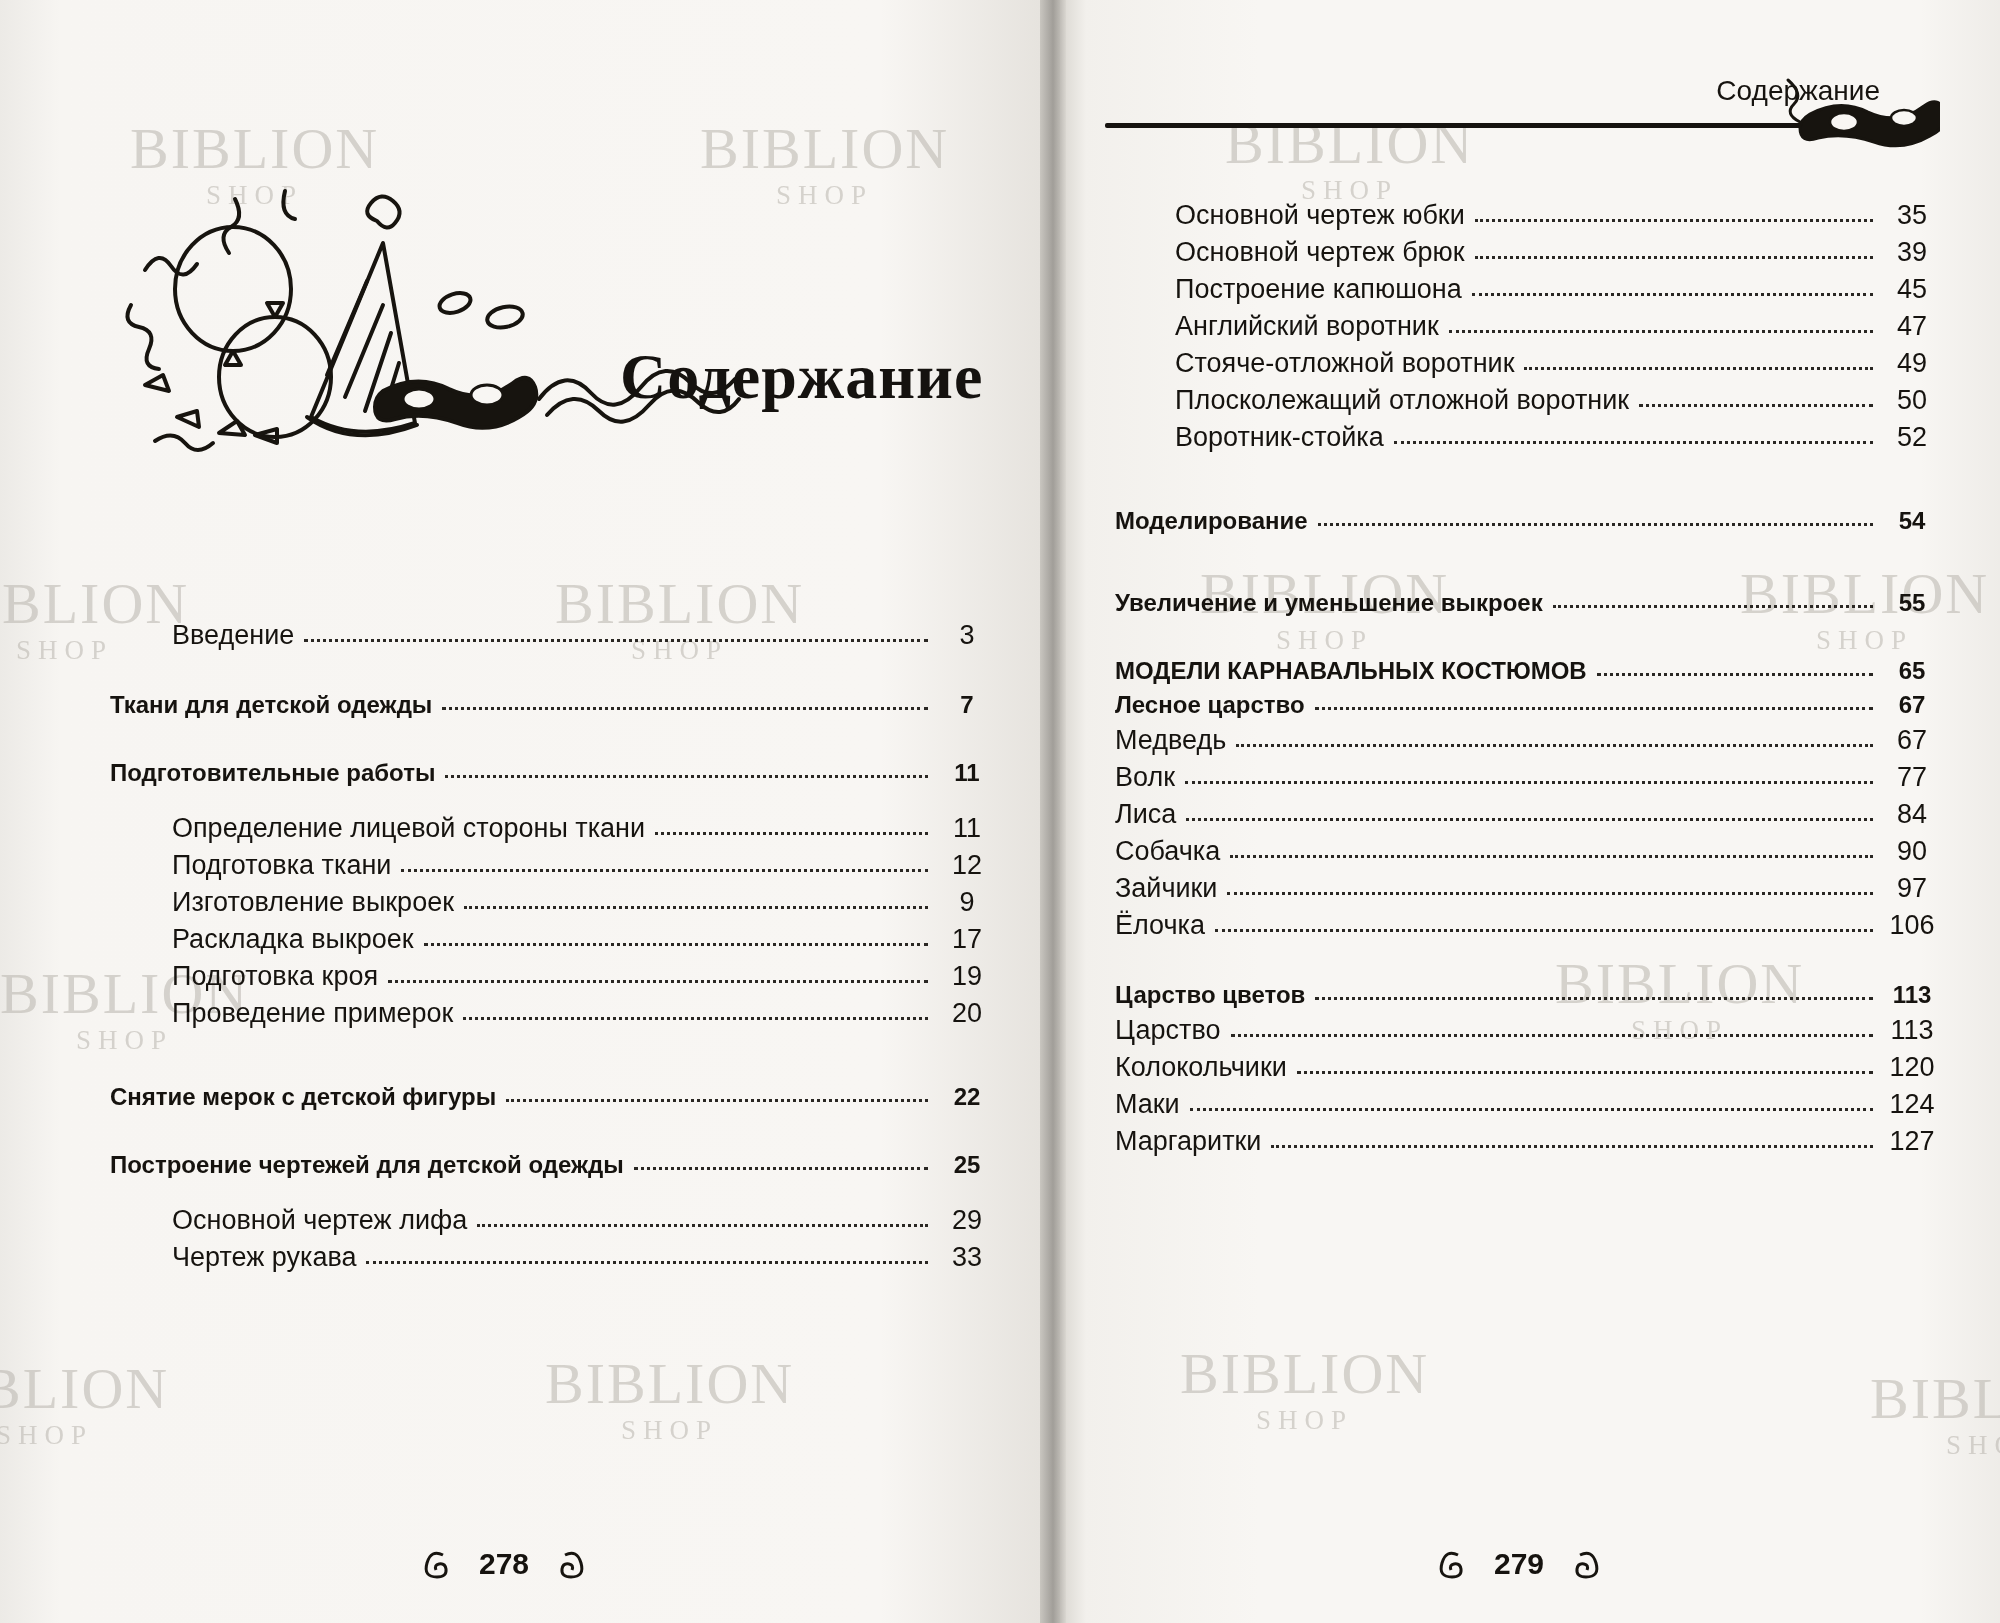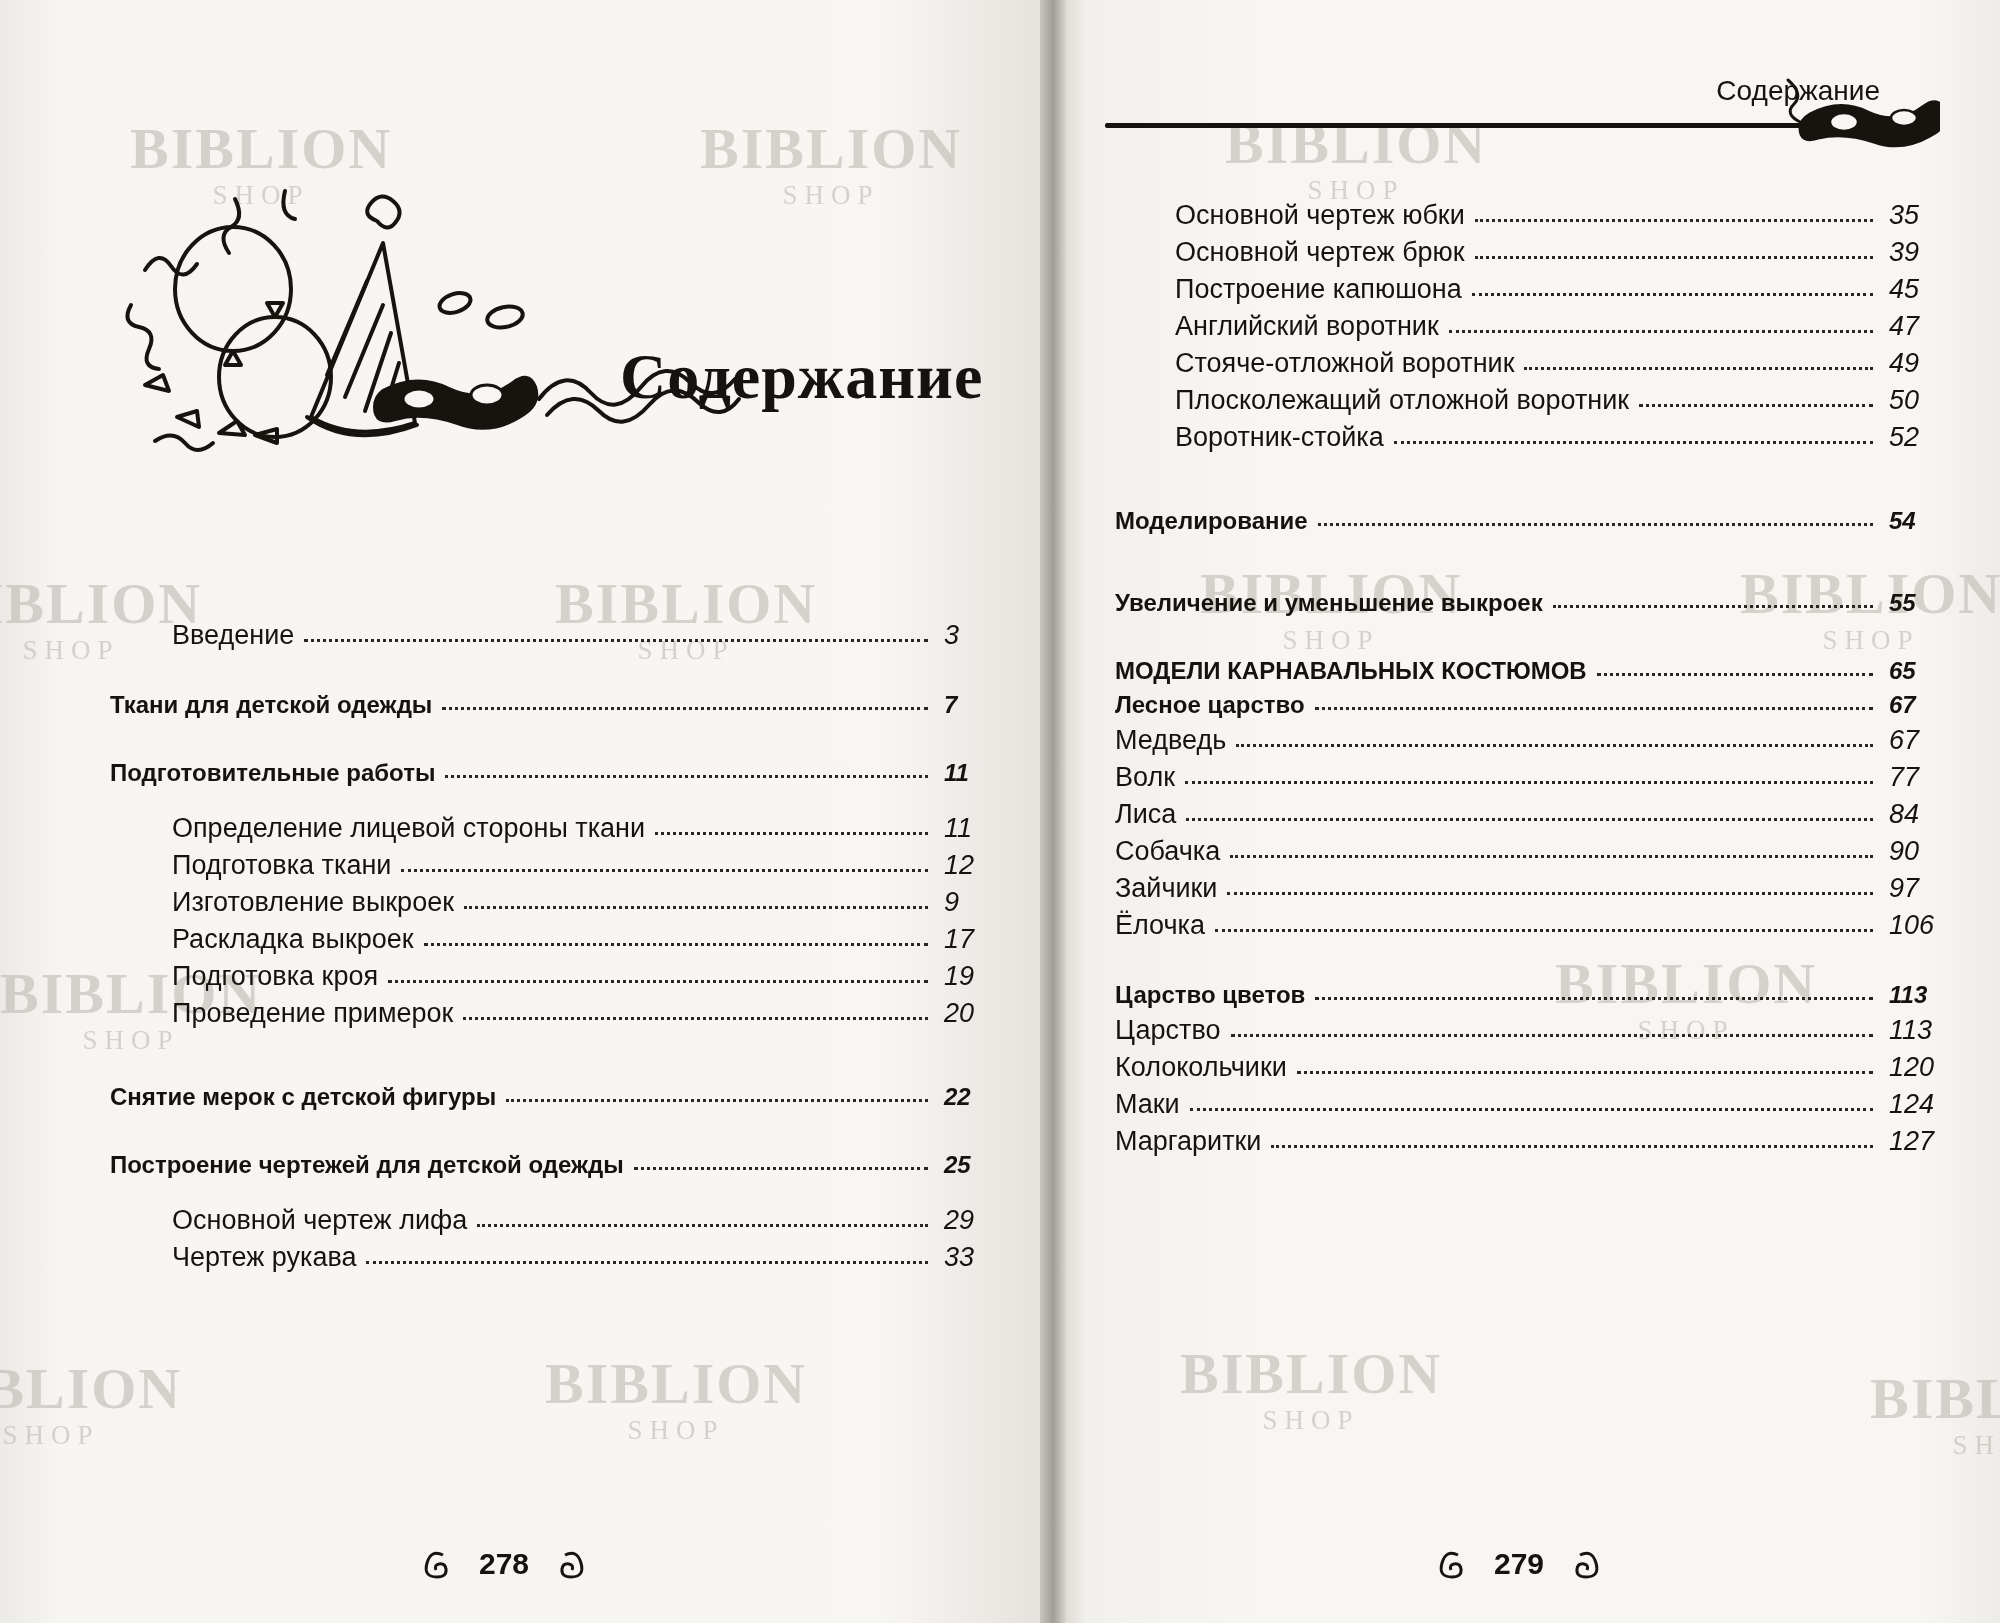--- a/index.html
+++ b/index.html
@@ -38,21 +38,21 @@
     position: absolute;
     color: #b9b5ae;
     opacity: .55;
     font-family: "Liberation Serif", serif;
     letter-spacing: 2px;
     pointer-events: none;
     user-select: none;
     text-align: center;
     line-height: 1;
   }
-  .wm .big { font-size: 58px; font-weight: bold; }
+  .wm .big { font-size: 58px; }
   .wm .small { font-size: 27px; letter-spacing: 7px; display: block; margin-top: 4px; }
 
   
   .left-col {
     position: absolute;
     left: 110px;
     top: 620px;
     width: 880px;
   }
   .title-big {
@@ -75,21 +75,21 @@
     white-space: nowrap;
   }
   .toc-line .lbl { padding-right: 10px; }
   .toc-line .dots {
     flex: 1 1 auto;
     border-bottom: 3px dotted #2a2723;
     margin: 0 8px 9px 0;
     height: 1px;
     min-width: 20px;
   }
-  .toc-line .pg { padding-left: 8px; min-width: 46px; text-align: left; font-style: italic; }
+  .toc-line .pg { padding-left: 8px; min-width: 46px; text-align: center; }
 
   .lvl1 { font-weight: bold; font-size: 24px; }
   .lvl2 { padding-left: 62px; font-size: 27px; }
   .gap-sm { height: 20px; }
   .gap-md { height: 34px; }
   .gap-lg { height: 48px; }
 
   
   .right-col {
     position: absolute;

